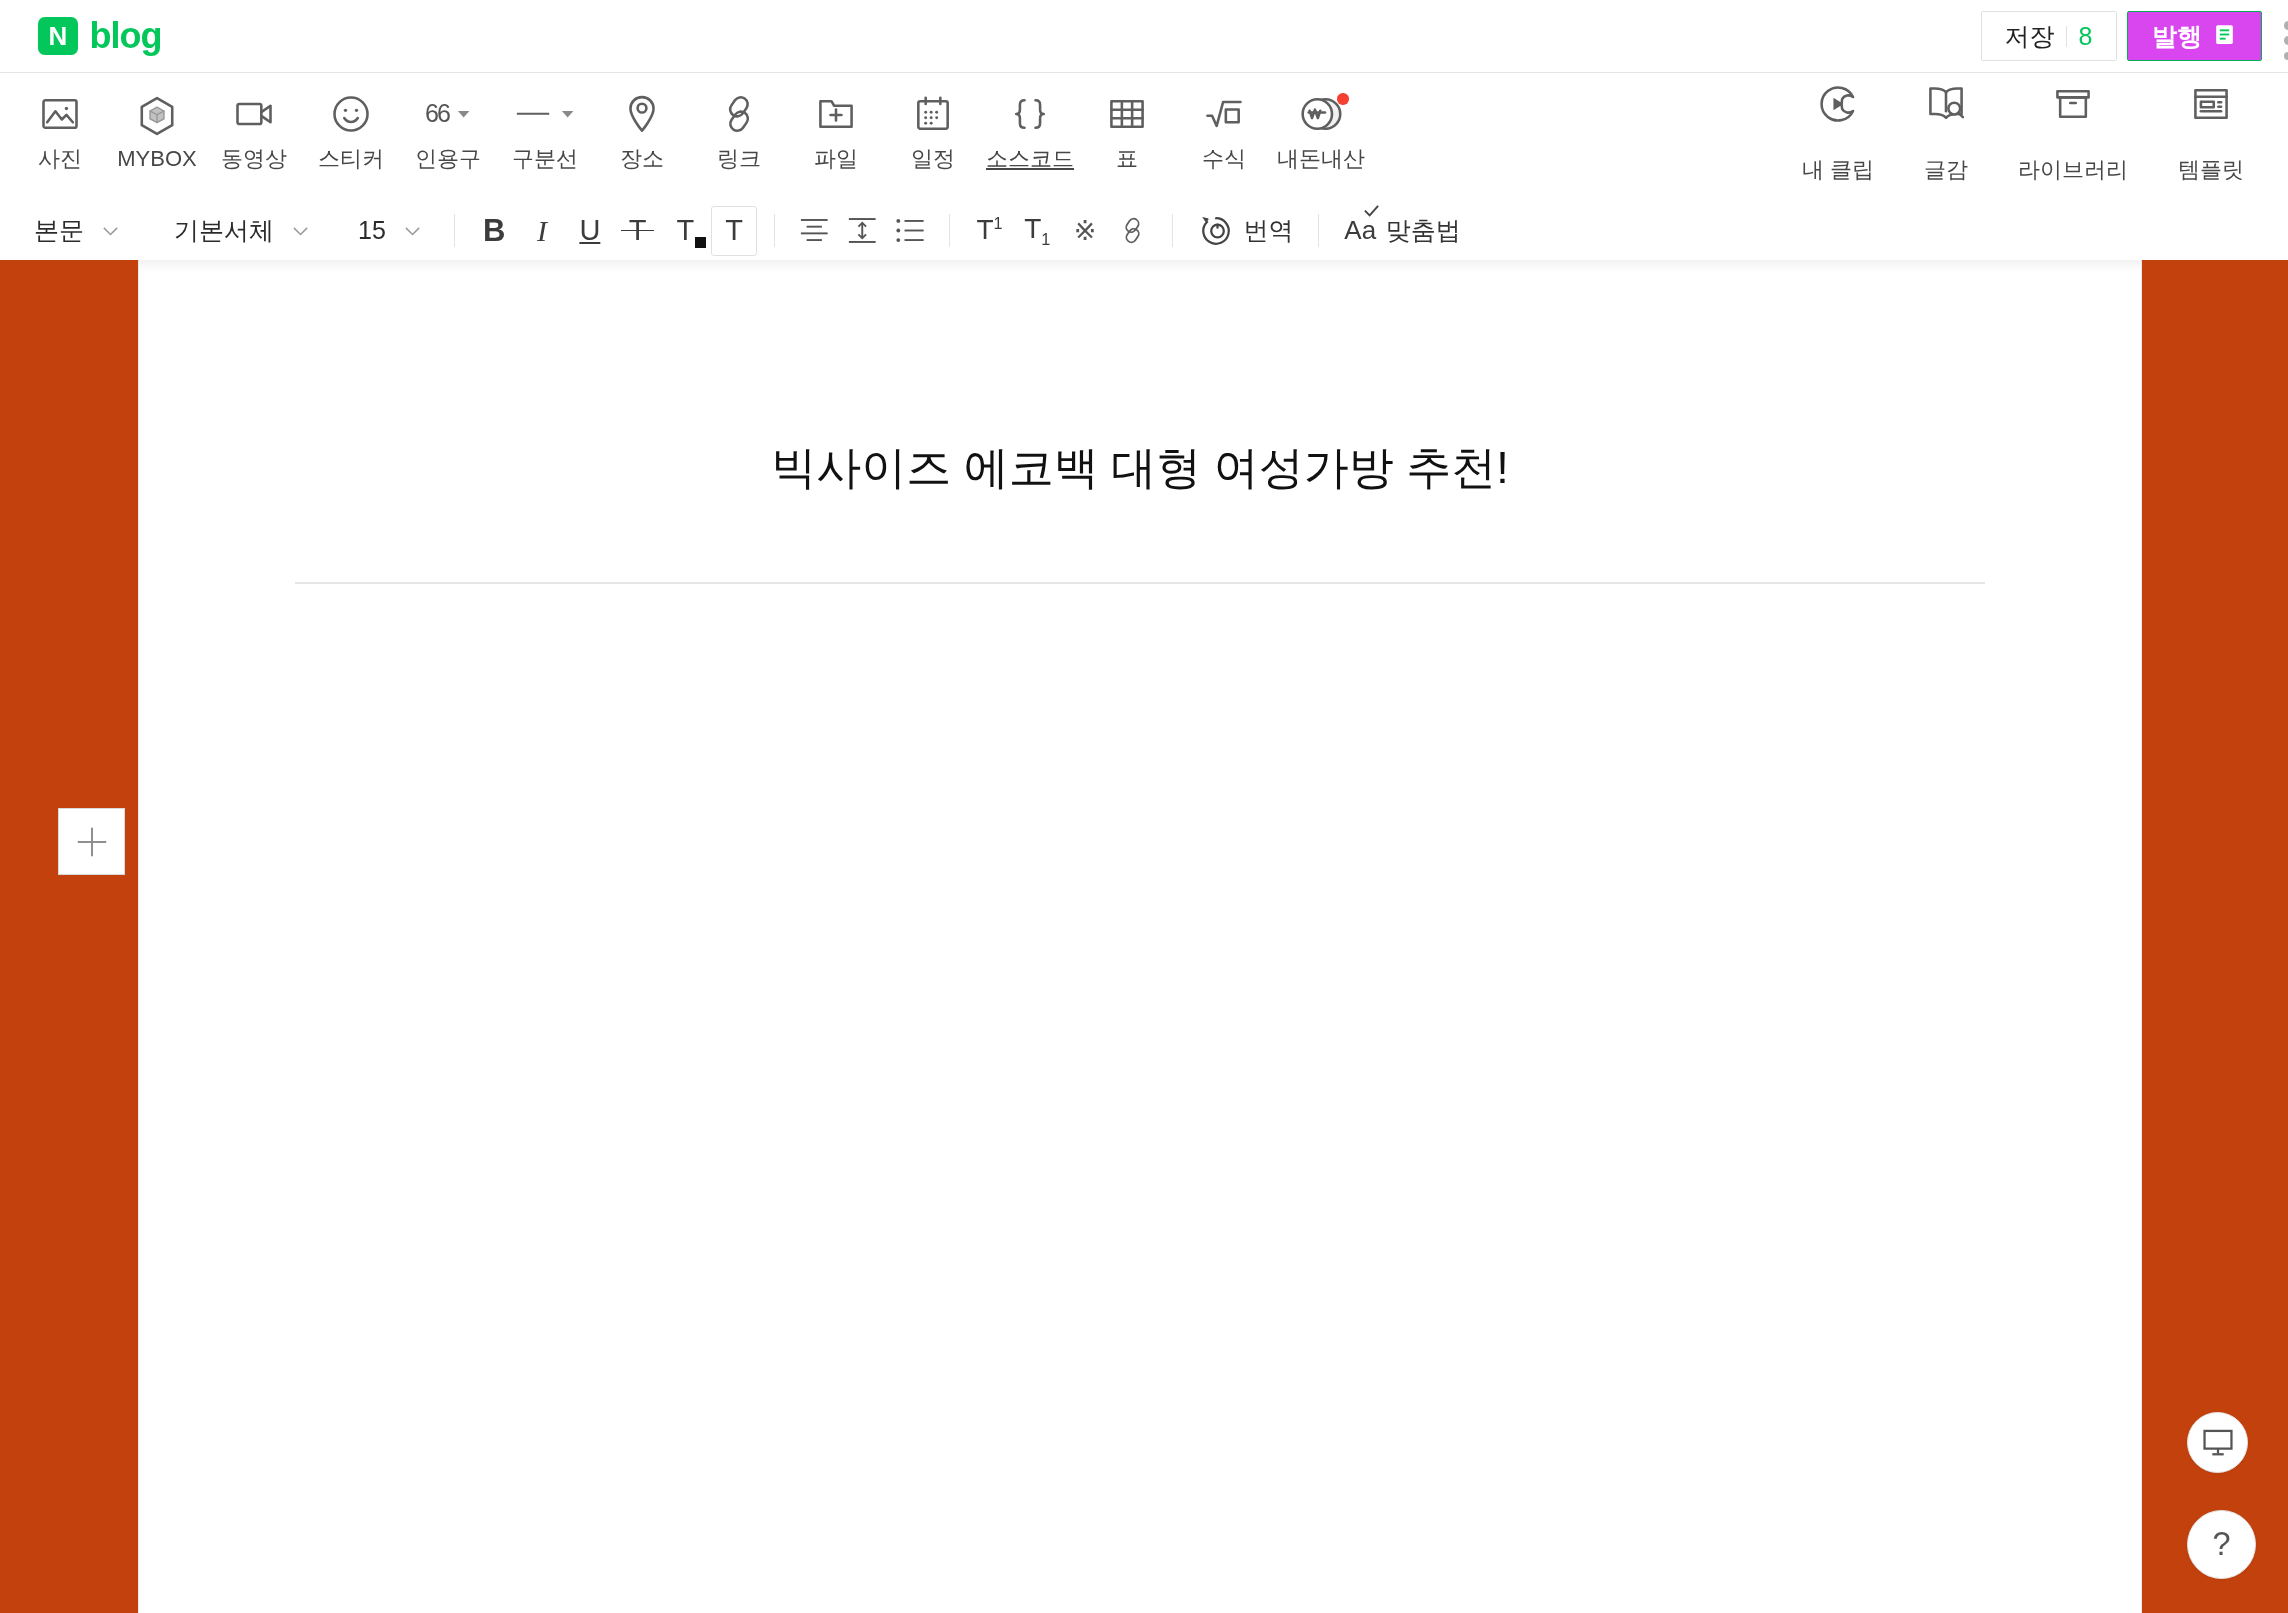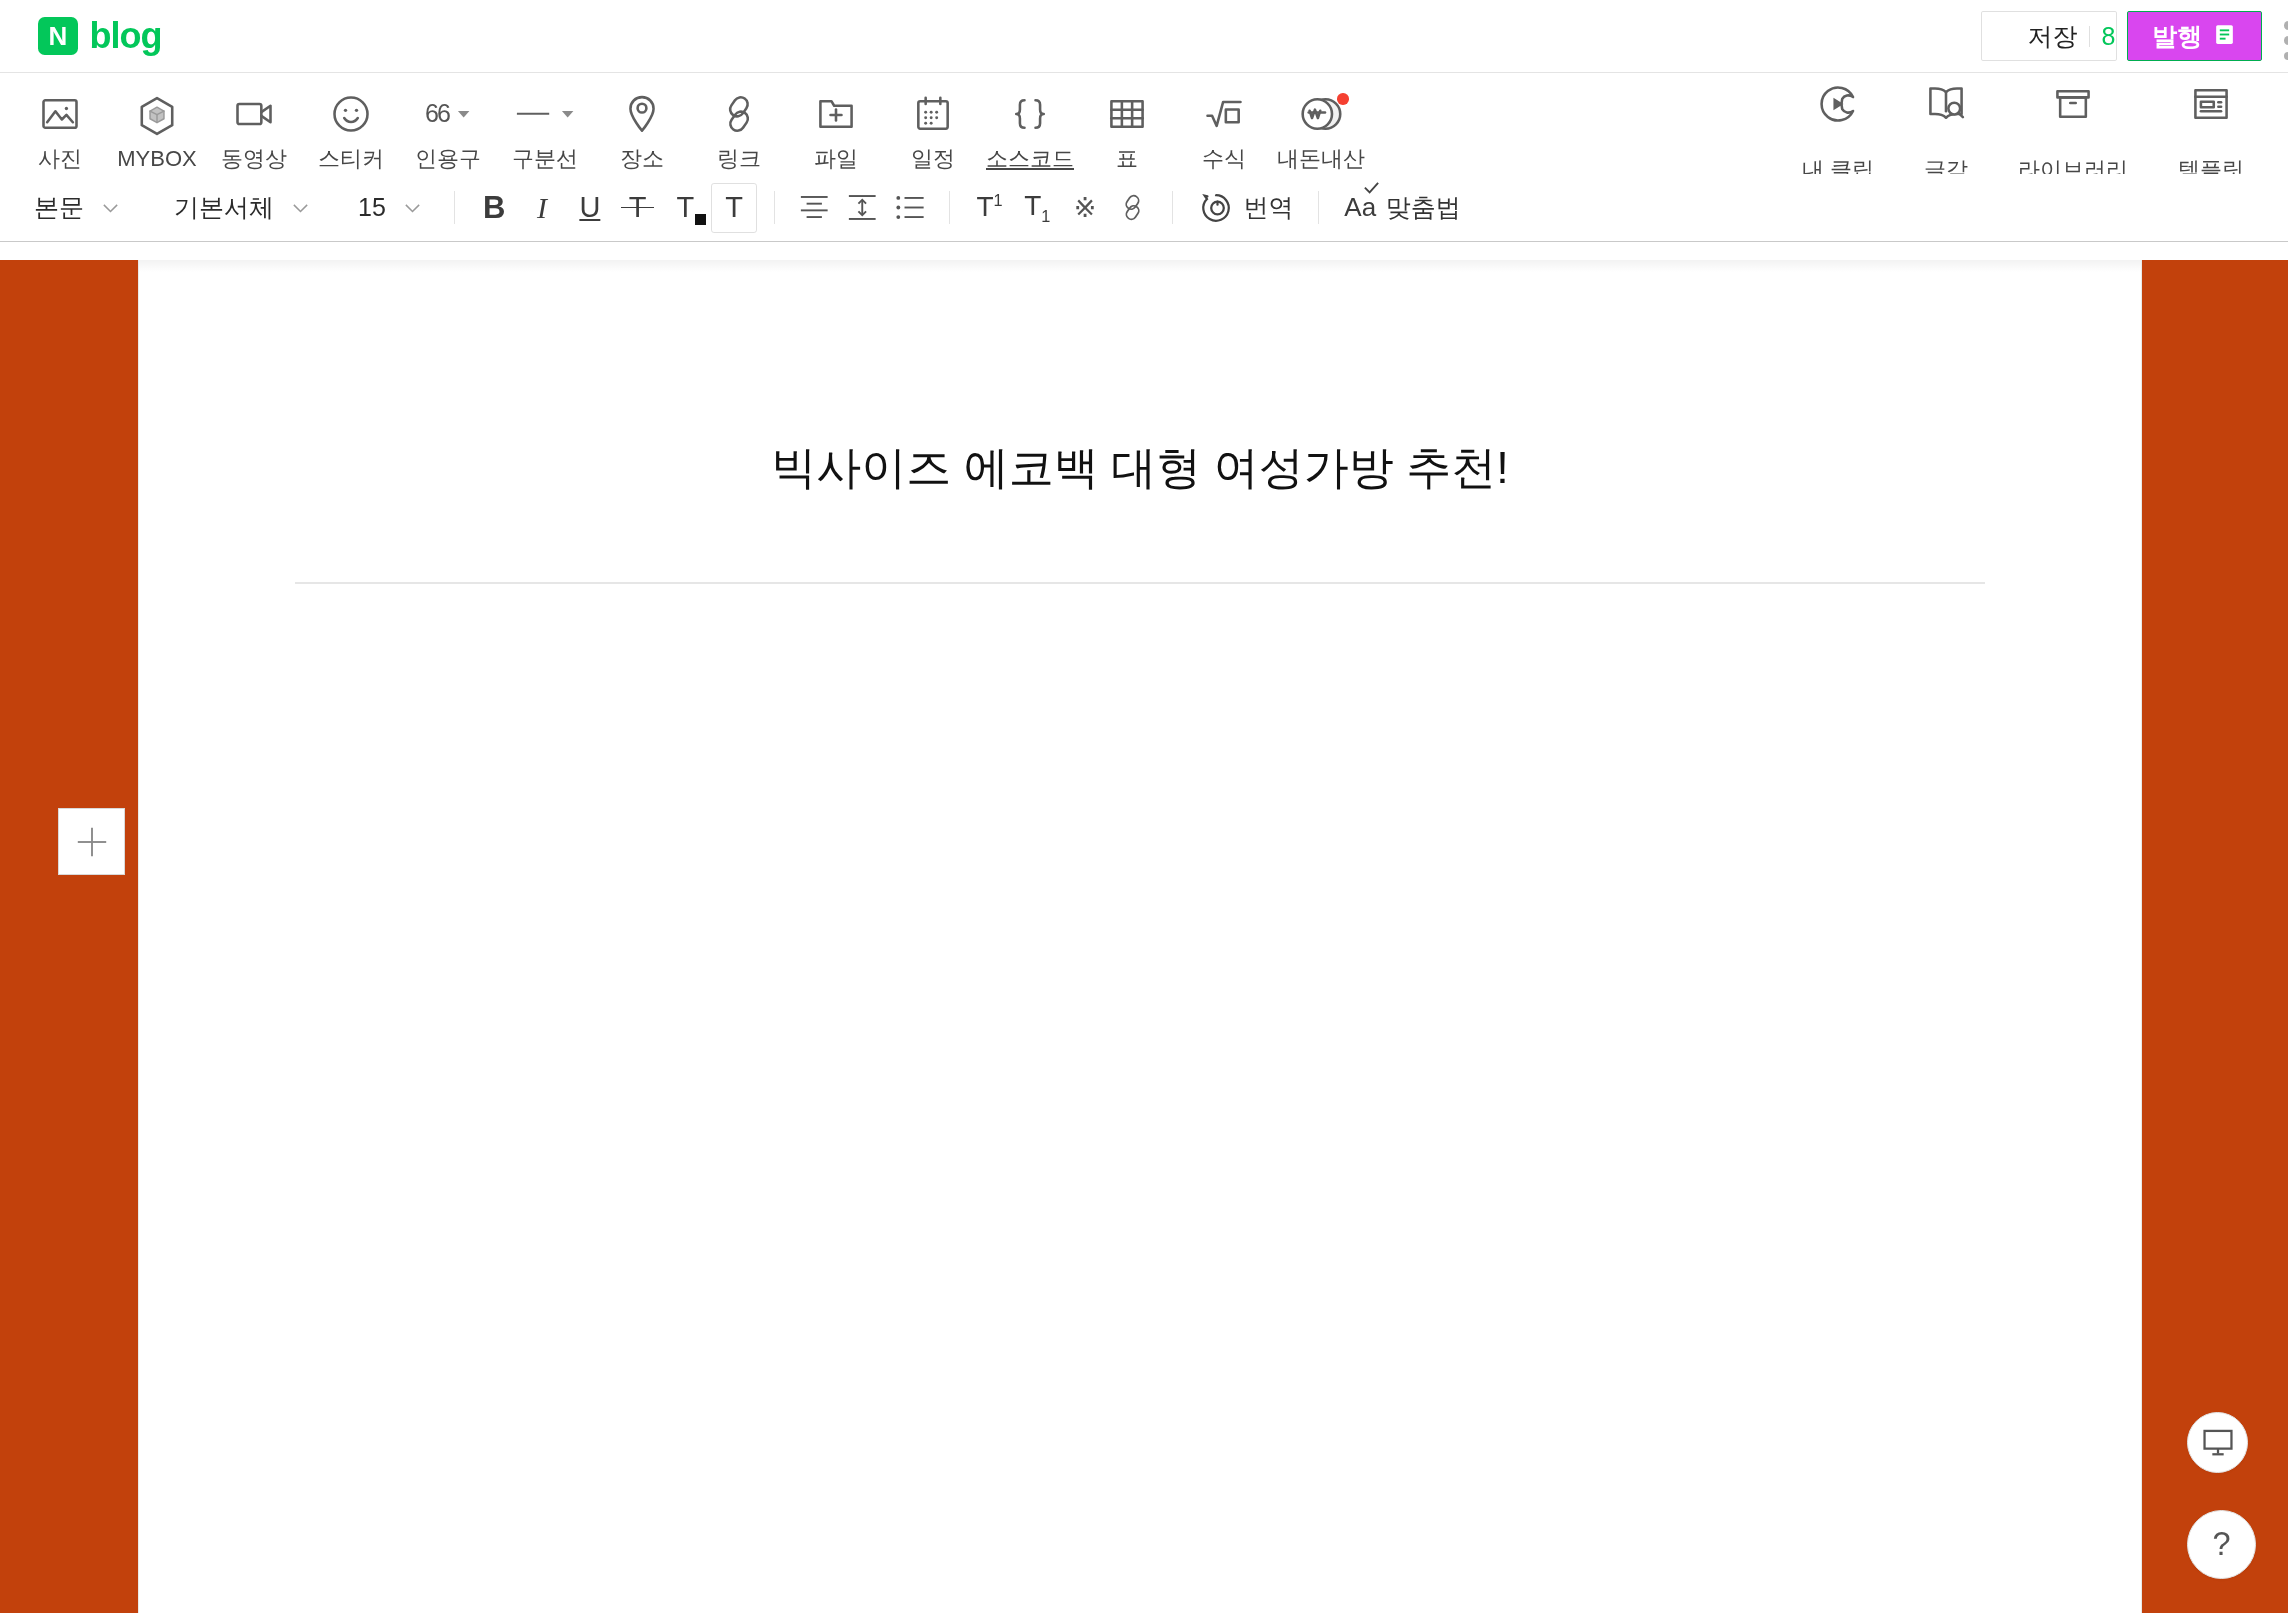--- a/index.html
+++ b/index.html
@@ -8,21 +8,21 @@
 
   
   .header { position:absolute; top:0; left:0; width:2288px; height:73px; background:#fff;
     border-bottom:1px solid #e4e4e4; display:flex; align-items:center; }
   .logo { display:flex; align-items:center; gap:11.5px; margin-left:38px; cursor:pointer; }
   .logo-square { width:40px; height:38px; background:#03c75a; border-radius:6.7px; color:#fff;
     font-weight:bold; font-size:26px; display:flex; align-items:center; justify-content:center; }
   .logo-word { color:#03c75a; font-size:36px; font-weight:bold; letter-spacing:-1px; }
   .header-right { margin-left:auto; display:flex; align-items:center; gap:10.5px; margin-right:26px; }
   .save-btn { width:136px; height:50px; background:#fff; border:1px solid #e0e0e0; border-radius:1.9px;
-    display:flex; align-items:center; justify-content:flex-end; gap:11.5px; cursor:pointer; }
+    display:flex; align-items:center; justify-content:center; gap:11.5px; cursor:pointer; }
   .save-label { font-size:25px; color:#222; }
   .save-sep { width:1px; height:21px; background:#e0e0e0; }
   .save-count { font-size:25px; color:#03c75a; }
   .publish-btn { width:135px; height:50px; background:#d946ef; border:1px solid #00ad4f; border-radius:1.9px;
     display:flex; align-items:center; justify-content:center; gap:9.6px; cursor:pointer; }
   .publish-label { font-size:25px; color:#fff; font-weight:bold; }
   .kebab { position:absolute; right:-4.8px; top:21px; display:flex; flex-direction:column; gap:6.7px; cursor:pointer; }
   .kebab i { width:8.6px; height:8.6px; border-radius:50%; background:#b0b0b0; display:block; }
 
   
@@ -35,21 +35,21 @@
   .tb1-label { font-size:22px; color:#474747; white-space:nowrap; }
   .tb1-label.u { text-decoration:underline; }
   .tb1-right { margin-left:auto; display:flex; padding-right:19px; }
   .tb1-right .tb1-item { width:auto; padding:0 25px;gap:28px; }
   svg.icon { stroke:#5f5f5f; fill:none; stroke-width:1.4; stroke-linecap:round; stroke-linejoin:round; }
   .quote-num { font-size:25px; color:#555; letter-spacing:-1.9px; line-height:1; }
   .chev { margin-left:6.7px; }
   .red-dot { position:absolute; top:13.4px; right:21px; width:11.5px; height:11.5px; border-radius:50%; }
 
   
-  .toolbar2 { position:absolute; top:174px; left:0; width:2288px; height:68px; background:#fff;
+  .toolbar2 { position:absolute; top:197px; left:0; width:2288px; height:68px; background:#fff;
     border-bottom:1.9px solid #c9c9c9; display:flex; align-items:center; padding-left:34px; }
   .dd { display:flex; align-items:center; gap:17px; cursor:pointer; margin-right:44px; }
   .dd-label { font-size:25px; color:#2b2b2b; }
   .tb2-sep { width:1px; height:32.5px; background:#e3e3e3; margin:0 15.3px; }
   .fmt-btn { width:44px; height:50px; display:flex; align-items:center; justify-content:center;
     cursor:pointer; position:relative; margin:0 1.9px; color:#444; }
   .fmt-bold { font-size:31px; font-weight:bold; color:#3c3c3c; }
   .fmt-italic { font-size:30px; font-style:italic; font-family:"Liberation Serif",serif; color:#3c3c3c; }
   .fmt-underline { font-size:29px; text-decoration:underline; color:#3c3c3c; }
   .fmt-t { font-size:29px; color:#3c3c3c; position:relative; line-height:1; }

